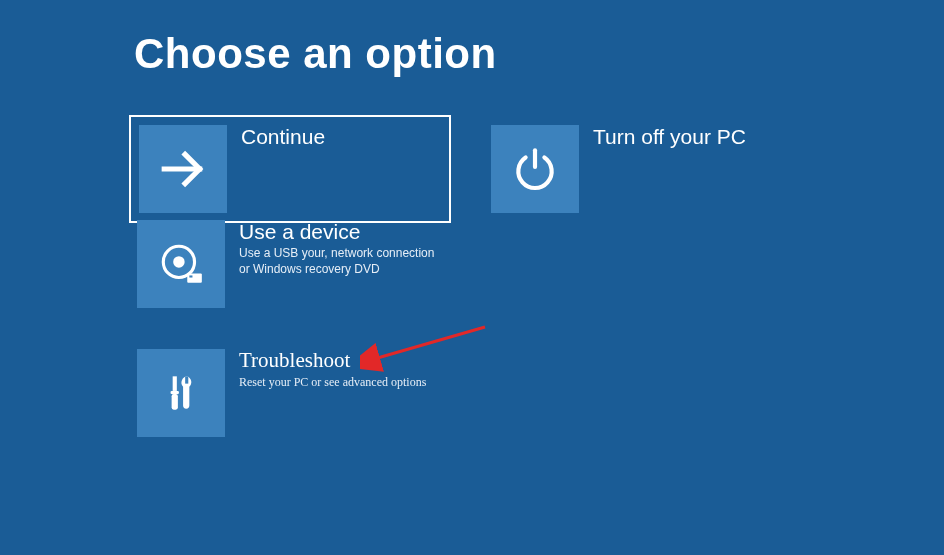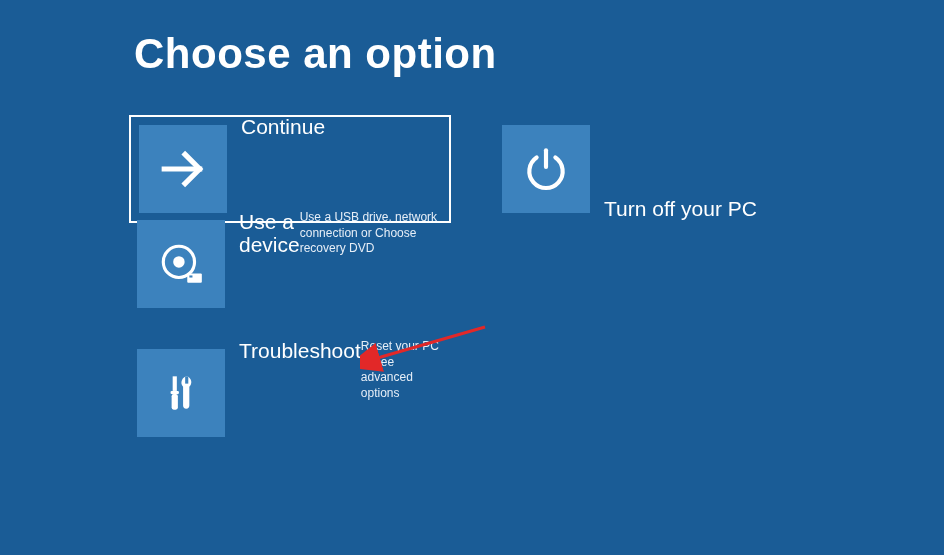--- a/index.html
+++ b/index.html
@@ -42,42 +42,42 @@
       margin: 10px 0 10px 10px;
       background: #3C82BD;
       display: flex;
       align-items: center;
       justify-content: center;
       flex-shrink: 0;
     }
     .tile.selected .tile-icon-box { margin: 10px 0 10px 10px; }
     .tile-icon-box svg { width: 50px; height: 50px; }
     .tile-text {
-      padding: 0 8px 0 14px;
+      padding: 10px 8px 0 14px;
       display: flex;
-      flex-direction: row;
+      flex-direction: column;
     }
     .tile-title {
       font-size: 21px;
       font-weight: 400;
       line-height: 1.1;
       margin-bottom: 3px;
     }
     .tile-desc {
       font-size: 12px;
       font-weight: 400;
       line-height: 1.3;
       color: #e6eef7;
       max-width: 210px;
     }
     
     .tile-continue    { left: 0;     top: 0;   }
-    .tile-turnoff     { left: 363px; top: 0; align-items: flex-end;   }
+    .tile-turnoff     { left: 352px; top: 0;   }
     .tile-usedevice   { left: 0;     top: 95px; }
-    .tile-troubleshoot{ left: 0;     top: 224px; }
+    .tile-troubleshoot{ left: 0;     top: 224px; font-family: Liberation Serif, serif; }
     .tile-usedevice, .tile-troubleshoot { padding-left: 8px; }
     .tile-usedevice .tile-icon-box,
     .tile-troubleshoot .tile-icon-box { margin-left: 0; }
 
     
     .arrow {
       position: absolute;
       left: 360px;
       top: 323px;
       pointer-events: none;
@@ -119,21 +119,21 @@
     <div class="tile-icon-box">
       <svg viewBox="0 0 48 48" fill="none" stroke="#ffffff" stroke-width="3">
         <circle cx="22" cy="22" r="15"></circle>
         <circle cx="22" cy="22" r="4" fill="#ffffff"></circle>
         <rect x="30" y="33" width="14" height="9" rx="1" fill="#ffffff" stroke="none"></rect>
         <rect x="32" y="35" width="3" height="2" fill="#3C82BD" stroke="none"></rect>
       </svg>
     </div>
     <div class="tile-text">
       <div class="tile-title">Use a device</div>
-      <div class="tile-desc">Use a USB drive, network connection or Choose recovery DVD</div>
+      <div class="tile-desc">Use a USB your, network connection or Windows recovery DVD</div>
     </div>
   </div>
 
   <div class="tile tile-troubleshoot">
     <div class="tile-icon-box">
       <svg viewBox="0 0 48 48" fill="#ffffff" stroke="#ffffff" stroke-width="2" stroke-linejoin="round">
 
         <rect x="16" y="8" width="4" height="14" fill="#ffffff" stroke="none"></rect>
         <rect x="14" y="22" width="8" height="3" rx="1" fill="#ffffff" stroke="none"></rect>
         <rect x="15" y="25" width="6" height="15" rx="2" fill="#ffffff" stroke="none"></rect>

